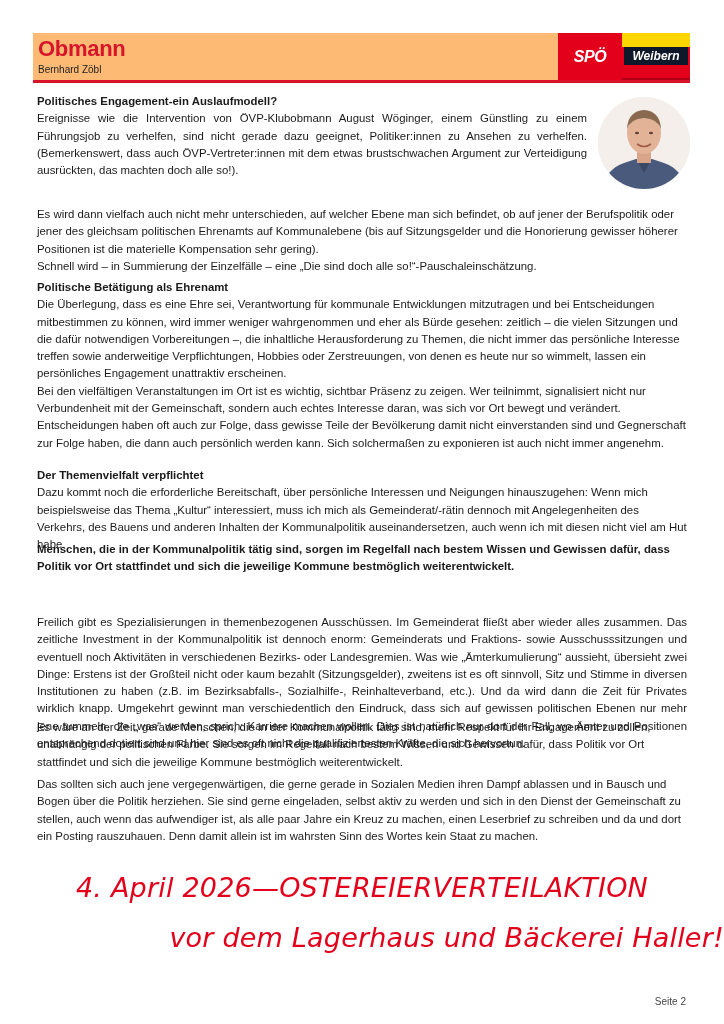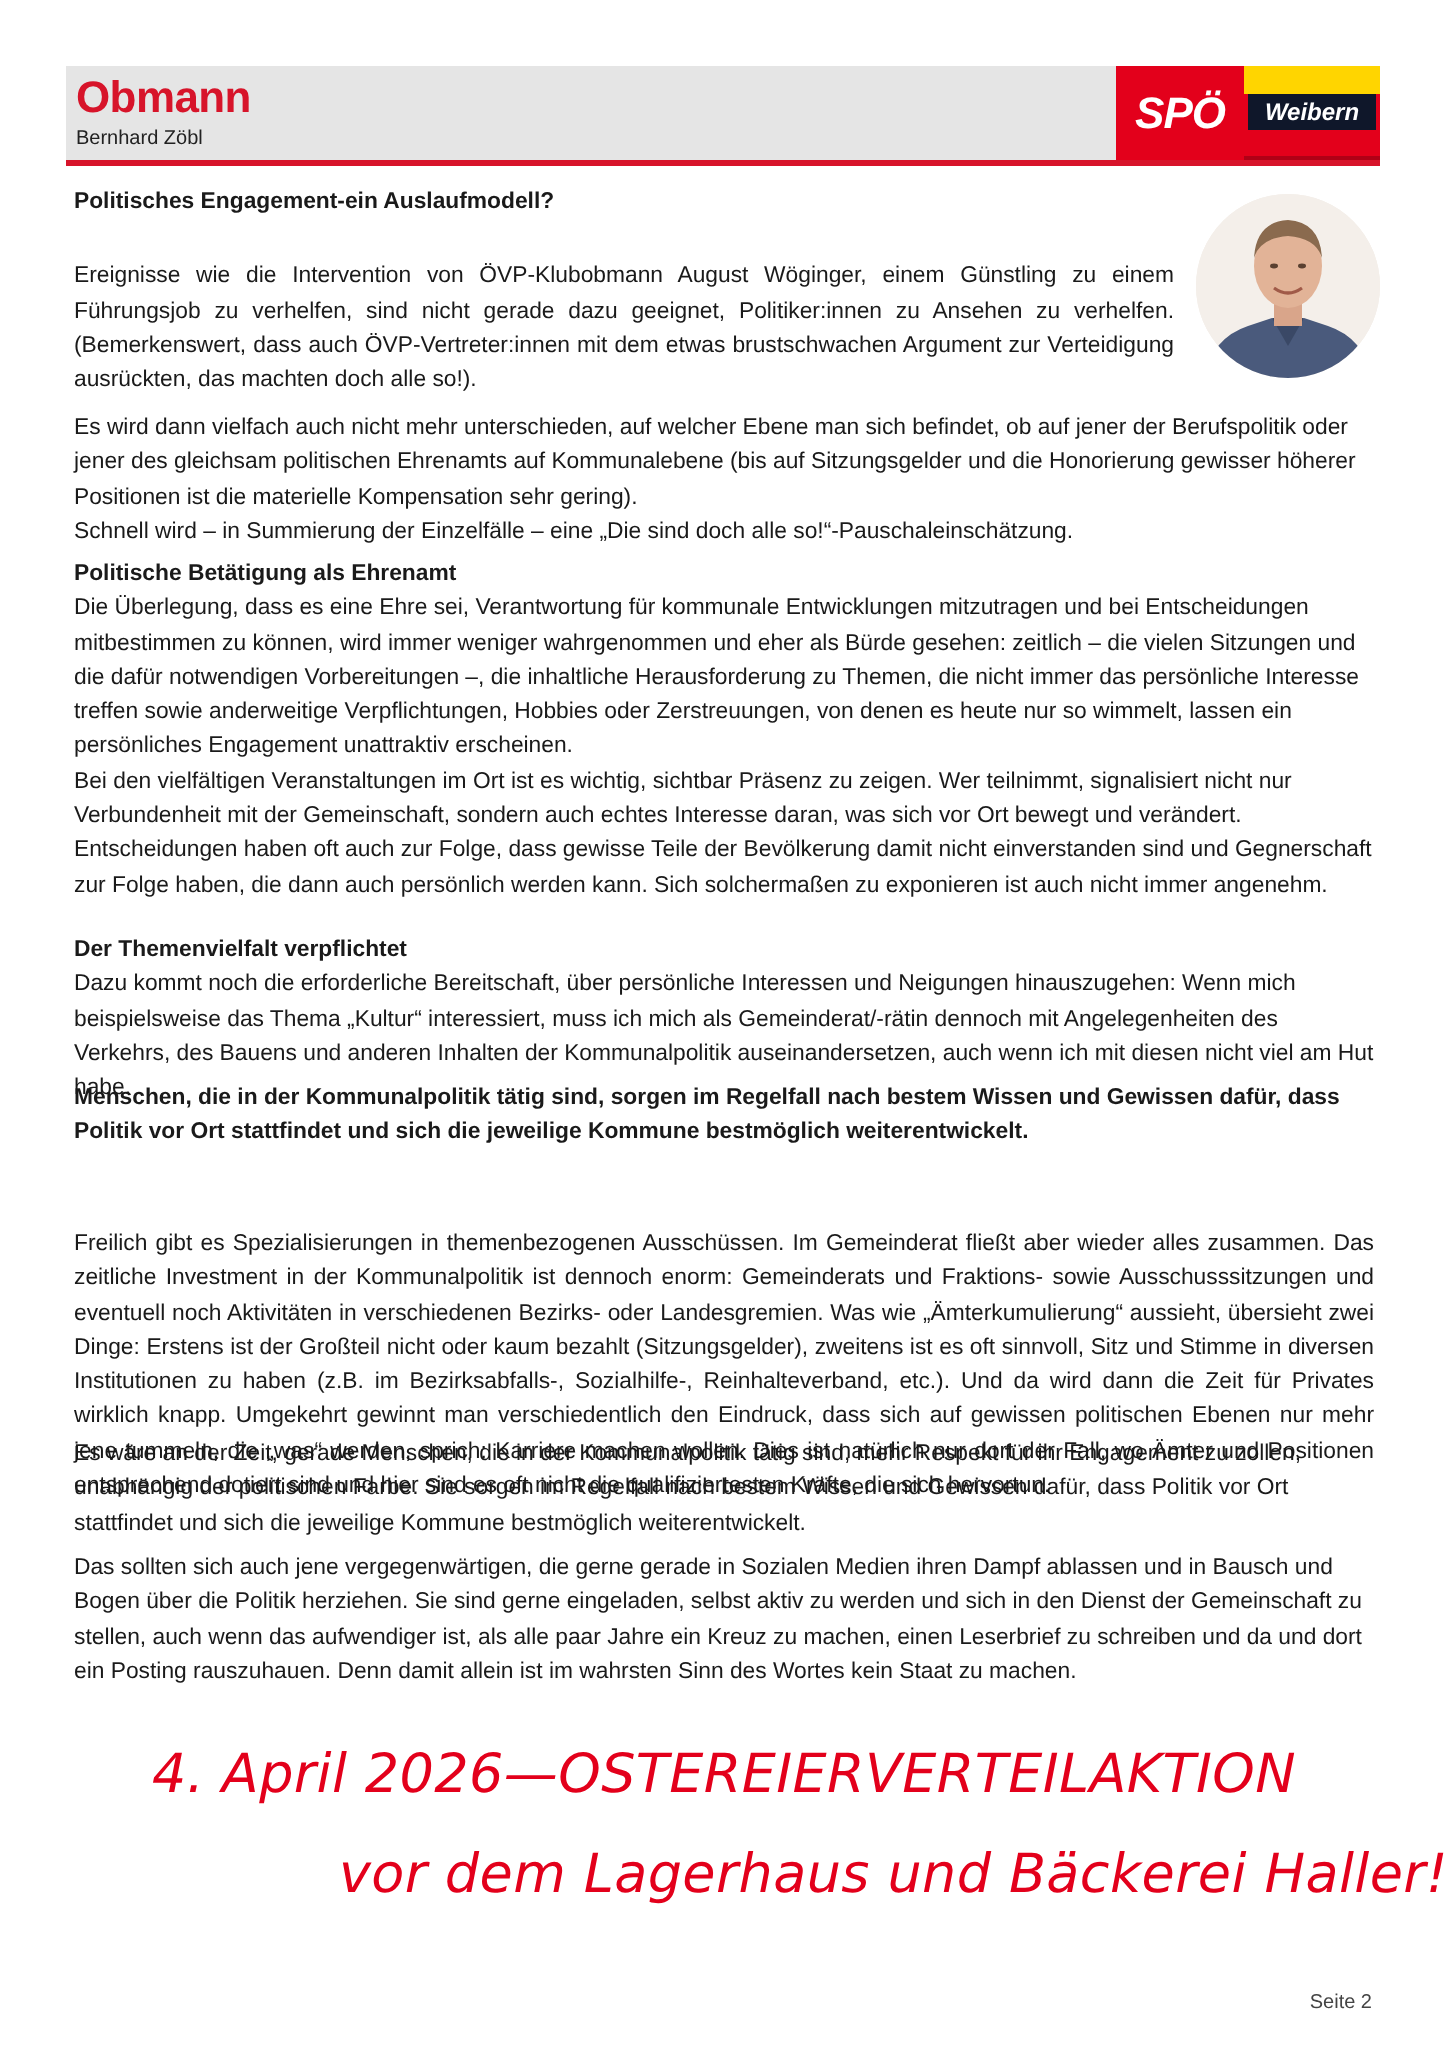--- a/index.html
+++ b/index.html
@@ -1,28 +1,28 @@
 <!DOCTYPE html>
 <html><head>
   <meta charset="utf-8">
   <style>
     html, body { margin: 0; padding: 0; background: #ffffff; }
     body { width: 724px; height: 1024px; position: relative; overflow: hidden;
            font-family: "Liberation Sans", sans-serif; color: #1a1a1a; }
 
     .header { position: absolute; left: 33px; top: 33px; width: 637px; height: 47px;
-              background: #e5e5e5; }
+              background: #fdba74; }
     .header-title { position: absolute; left: 5px; top: 4px; font-size: 22px; font-weight: bold;
                     color: #d7142a; letter-spacing: -0.3px; line-height: 24px; }
     .header-sub { position: absolute; left: 5px; top: 31px; font-size: 10px; color: #222; line-height: 12px; }
     .header-rule { position: absolute; left: 33px; top: 80px; width: 657px; height: 3px; background: #d7142a; }
 
     .logo { position: absolute; left: 558px; top: 33px; width: 132px; height: 47px; }
     .logo-spo { position: absolute; left: 0; top: 0; width: 64px; height: 47px; background: #e3001b;
-                color: #fff; font-weight: bold; font-style: italic; font-size: 22px;
+                color: #fff; font-weight: bold; font-style: italic; font-size: 16px;
                 display: flex; align-items: center; justify-content: center; letter-spacing: -0.5px; }
     .logo-right { position: absolute; left: 64px; top: 0; width: 68px; height: 47px; background: #e3001b; }
     .logo-yellow { position: absolute; left: 0; top: 0; width: 68px; height: 14px; background: #ffd500; }
     .logo-orange { position: absolute; left: 2px; top: 14px; width: 64px; height: 18px; background: #0f172a;
                    color: #fff; font-style: italic; font-weight: bold; font-size: 12px;
                    display: flex; align-items: center; justify-content: center; }
     .logo-redline { position: absolute; left: 0; top: 45px; width: 68px; height: 2px; background: #b00016; }
 
     .portrait { position: absolute; left: 598px; top: 97px; width: 92px; height: 92px; border-radius: 50%;
                 overflow: hidden; background: #f3ede8; }
@@ -63,21 +63,21 @@
     <rect x="39" y="52" width="14" height="14" fill="#d9a58a"></rect>
     <ellipse cx="46" cy="36" rx="17" ry="21" fill="#e2b397"></ellipse>
     <path d="M29 32 Q30 14 46 13 Q62 14 63 32 Q60 22 46 21 Q32 22 29 32 Z" fill="#8a6a4e"></path>
     <ellipse cx="39" cy="36" rx="2" ry="1.2" fill="#5a4030"></ellipse>
     <ellipse cx="53" cy="36" rx="2" ry="1.2" fill="#5a4030"></ellipse>
     <path d="M39 47 Q46 52 53 47" stroke="#a05a48" stroke-width="1.6" fill="none"></path>
   </svg>
 </div>
 
 <div class="text" style="top:93px; width:550px;">
-  <p class="bold" style="margin-bottom:20px;">Politisches Engagement-ein Auslaufmodell?</p>
+  <p class="bold" style="margin-bottom:0;">Politisches Engagement-ein Auslaufmodell?</p>
   <p class="justify">Ereignisse wie die Intervention von ÖVP-Klubobmann August Wöginger, einem Günstling zu einem Führungsjob zu verhelfen, sind nicht gerade dazu geeignet, Politiker:innen zu Ansehen zu verhelfen. (Bemerkenswert, dass auch ÖVP-Vertreter:innen mit dem etwas brustschwachen Argument zur Verteidigung ausrückten, das machten doch alle so!).</p>
 </div>
 
 <div class="text" style="top:206px; width:650px;">
   <p>Es wird dann vielfach auch nicht mehr unterschieden, auf welcher Ebene man sich befindet, ob auf jener der Berufspolitik oder jener des gleichsam politischen Ehrenamts auf Kommunalebene (bis auf Sitzungsgelder und die Honorierung gewisser höherer Positionen ist die materielle Kompensation sehr gering).</p>
   <p>Schnell wird – in Summierung der Einzelfälle – eine „Die sind doch alle so!“-Pauschaleinschätzung.</p>
 </div>
 
 <div class="text" style="top:279px; width:650px;">
   <p class="bold">Politische Betätigung als Ehrenamt</p>

